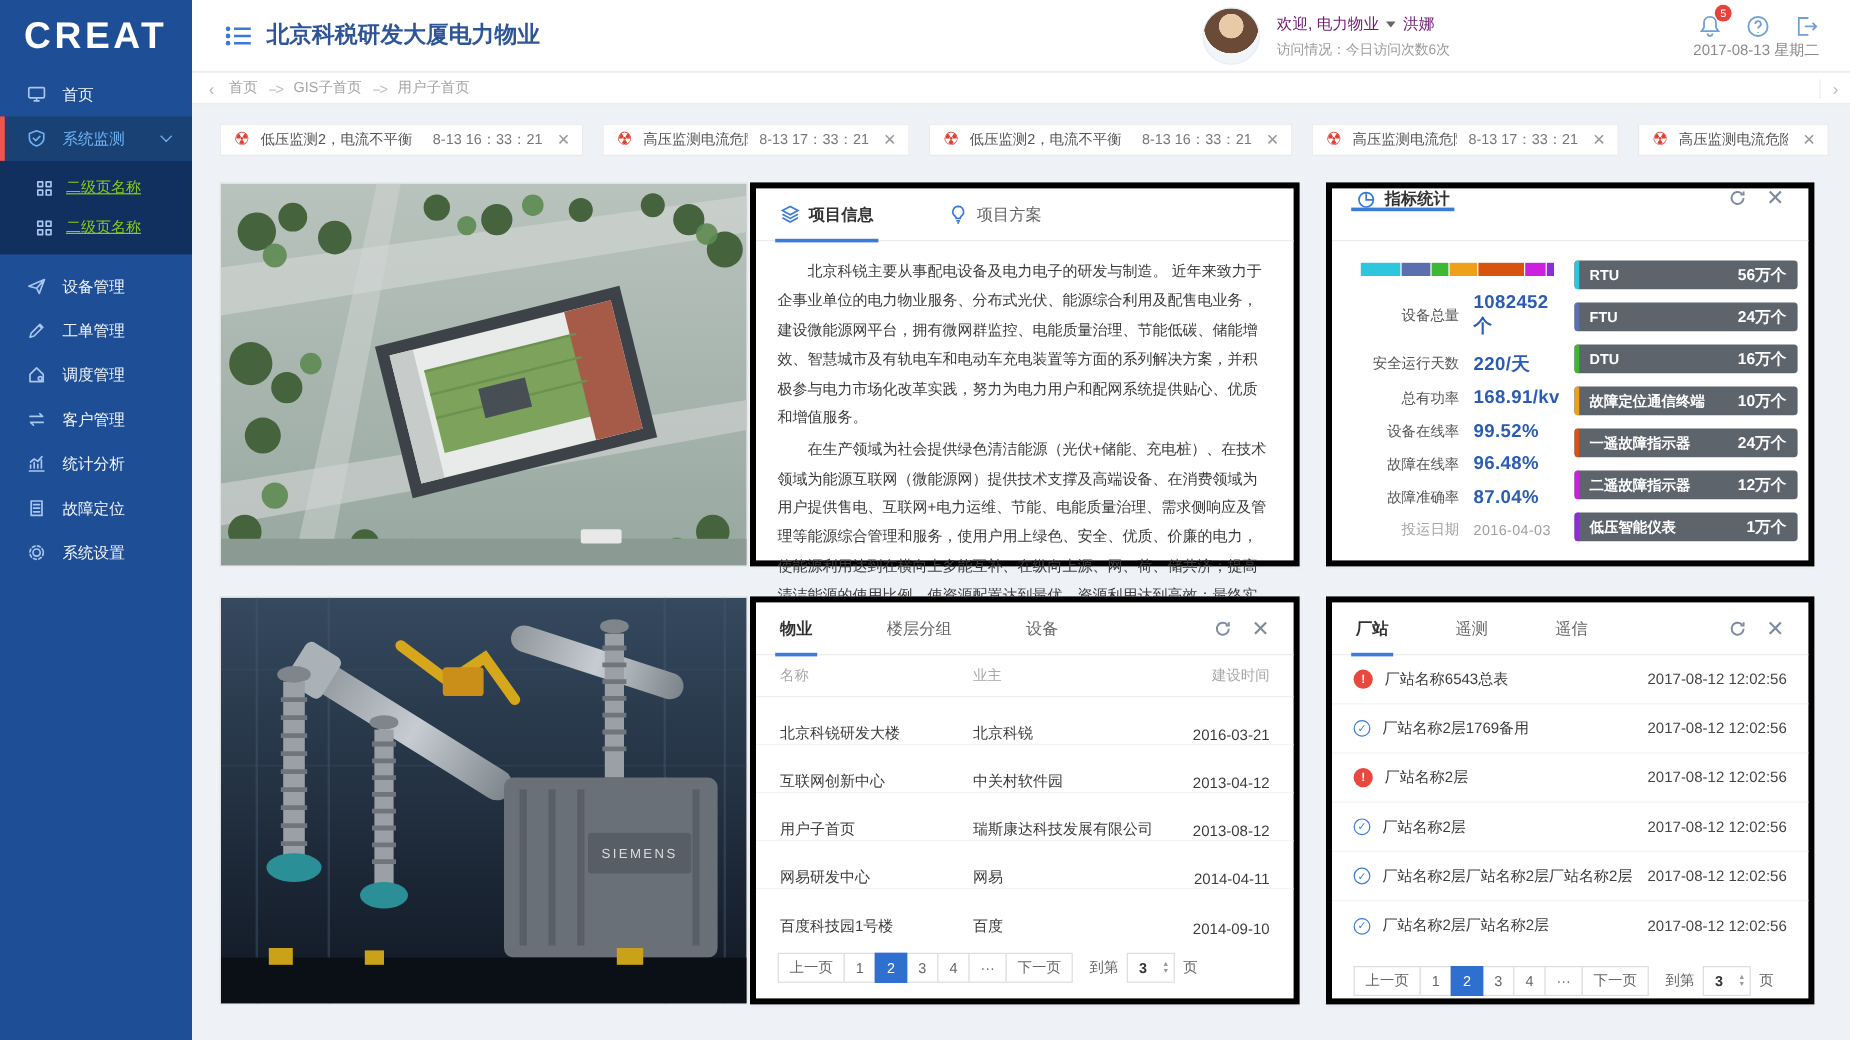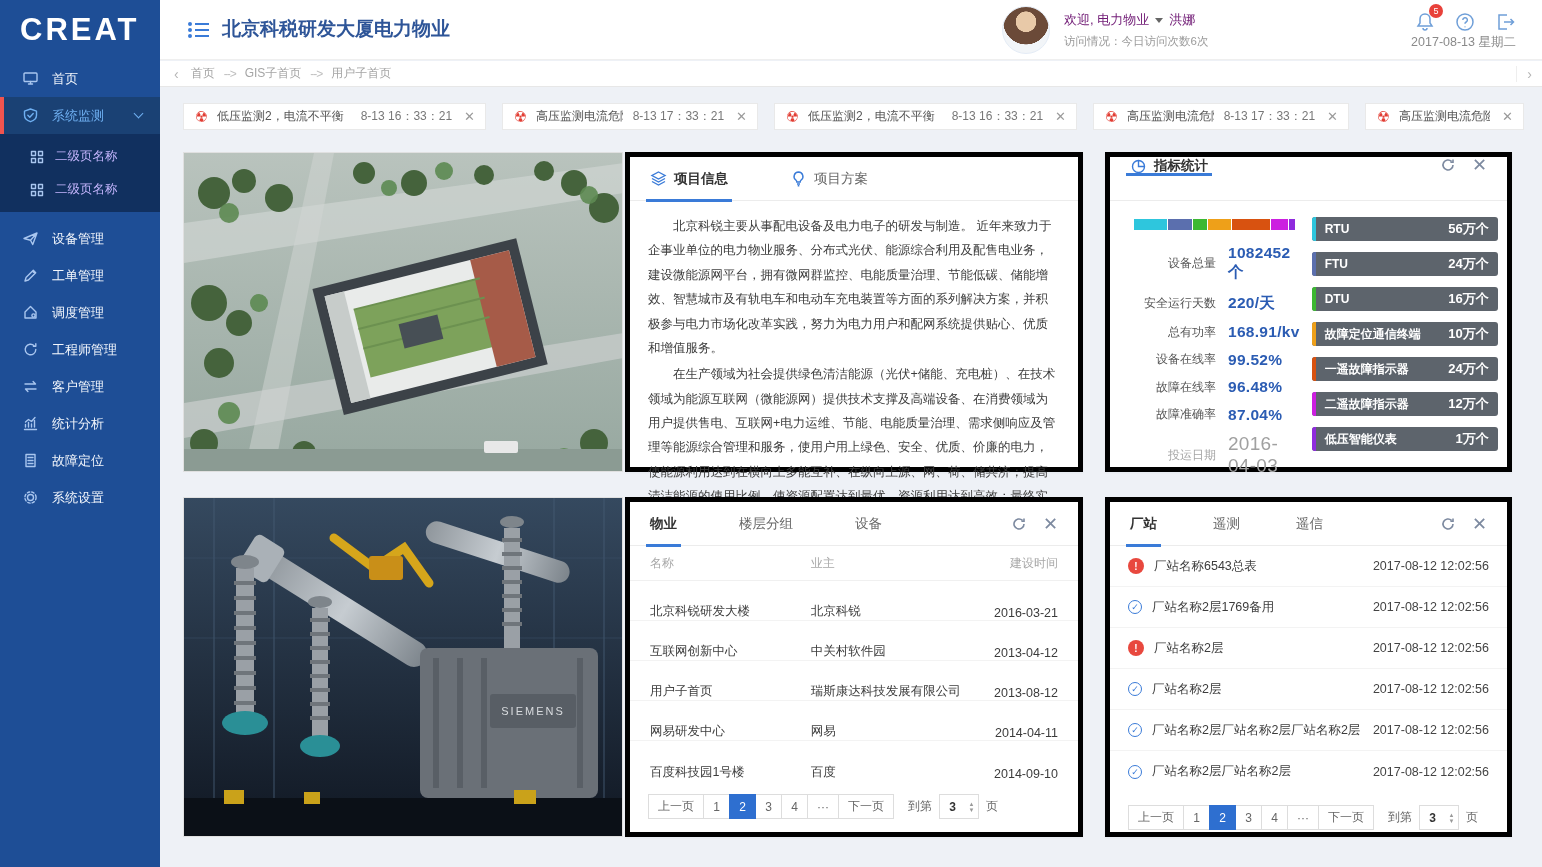--- a/index.html
+++ b/index.html
@@ -11,21 +11,21 @@
   .logo { height:60px; display:flex; align-items:center; padding-left:20px; color:#fff;
           font-size:31px; font-weight:bold; letter-spacing:3px; }
   .nav-item { height:37px; display:flex; align-items:center; padding-left:22px; color:#f2f6fc;
               font-size:13px; cursor:pointer; position:relative; }
   .nav-item .nico { width:17px; height:17px; margin-right:13px; flex:0 0 auto; }
   .nav-item.active { background:#1a4174; border-left:4px solid #f0544f; padding-left:18px; color:#6fb0f2; }
   .nav-item.active svg { stroke:#6fb0f2; }
   .chev { width:7px; height:7px; border-right:1.5px solid #6fb0f2; border-bottom:1.5px solid #6fb0f2;
           transform:rotate(45deg); position:absolute; right:18px; top:13px; }
   .submenu { background:#11305f; padding:6px 0; }
-  .submenu .nav-item { height:33px; padding-left:30px; color:#c4b5fd; font-size:12.5px; }
+  .submenu .nav-item { height:33px; padding-left:30px; color:#84cc16; font-size:12.5px;text-decoration:underline; }
   .submenu .nico { width:14px; height:14px; margin-right:11px; }
   .navblock { margin-top:8px; }
   .sidebar svg { stroke:#a9c6ef; fill:none; stroke-width:1.4; stroke-linecap:round; stroke-linejoin:round; width:100%; height:100%; }
 
   
   .header { position:absolute; left:160px; top:0; width:1382px; height:60px; background:#fff; border-bottom:1px solid #efefef; }
   .hamburger { position:absolute; left:28px; top:21px; width:22px; height:18px; }
   .hamburger svg { stroke:#3a7bd8; stroke-width:2; width:100%; height:100%; }
   .page-title { position:absolute; left:62px; top:16px; font-size:19px; font-weight:bold; color:#2e5598; }
   .userblock { position:absolute; right:0; top:0; height:60px; display:flex; align-items:center; }
@@ -80,21 +80,21 @@
   .stat-head { display:flex; align-items:flex-start; height:44px; padding:0 20px; border-bottom:1px solid #ececec; }
   .stat-head .tab { margin-right:0; }
   .stats-body { display:flex; padding:16px 14px 0 14px; }
   .stats-left { flex:1; padding-right:12px; }
   .cbar { display:flex; height:11px; margin:2px 4px 14px 10px; }
   .cbar span { height:100%; margin-right:1px; }
   .metric { display:flex; align-items:center; margin-bottom:9.5px; }
   .m-label { width:92px; text-align:right; font-size:12px; color:#555; margin-right:12px; flex:0 0 auto; }
   .m-value { font-size:15.5px; font-weight:bold; color:#2b5cb3; letter-spacing:.3px; }
   .metric.muted .m-label { color:#a5a5a5; }
-  .metric.muted .m-value { color:#a0a0a0; font-weight:normal; font-size:19px; }
+  .metric.muted .m-value { color:#a0a0a0; font-weight:normal; font-size:12px; }
   .stats-right { width:186px; flex:0 0 auto; }
   .badge-row { height:24px; background:#5d646c; border-radius:3px; margin-bottom:11px; display:flex; align-items:center;
                color:#fff; font-size:12px; font-weight:bold; padding-right:9px; position:relative; overflow:hidden; }
   .badge-strip { width:4px; height:100%; flex:0 0 auto; margin-right:9px; }
   .badge-val { margin-left:auto; font-size:13px; }
 
   
   .thead { display:flex; padding:0 20px; height:35px; align-items:center; font-size:12px; color:#a8a8a8;
            border-bottom:1px solid #f0f0f0; }
   .trow { display:flex; padding:0 20px; height:40px; align-items:flex-end; font-size:12.5px; color:#3c3c3c;
@@ -183,26 +183,20 @@
               <path d="M3 14l1-3.4 7.3-7.3 2.4 2.4-7.3 7.3L3 14zM10.5 4.1l2.4 2.4"></path>
             </svg></span>
         <span>工单管理</span>
       </div>
       <div class="nav-item">
         <span class="nico"><svg viewBox="0 0 17 17">
               <path d="M3 8l5.5-5.5L14 8v6H3z"></path>
               <circle cx="11.5" cy="11.5" r="1.6"></circle>
             </svg></span>
         <span>调度管理</span>
-      </div>
-      <div class="nav-item">
-        <span class="nico"><svg viewBox="0 0 17 17">
-              <path d="M13.8 8.5a5.3 5.3 0 1 1-1.6-3.8M13.8 2.8v2.4h-2.4"></path>
-            </svg></span>
-        <span>工程师管理</span>
       </div>
       <div class="nav-item">
         <span class="nico"><svg viewBox="0 0 17 17">
               <path d="M3 6h10.5l-2.4-2.4M14 11H3.5l2.4 2.4"></path>
             </svg></span>
         <span>客户管理</span>
       </div>
       <div class="nav-item">
         <span class="nico"><svg viewBox="0 0 17 17">
               <path d="M2.5 14.5h12M3.5 12V9.5M6.5 12V7.5M9.5 12V9M12.5 12V5.5M3.5 7l3-2.5 3 2 3.5-4"></path>

